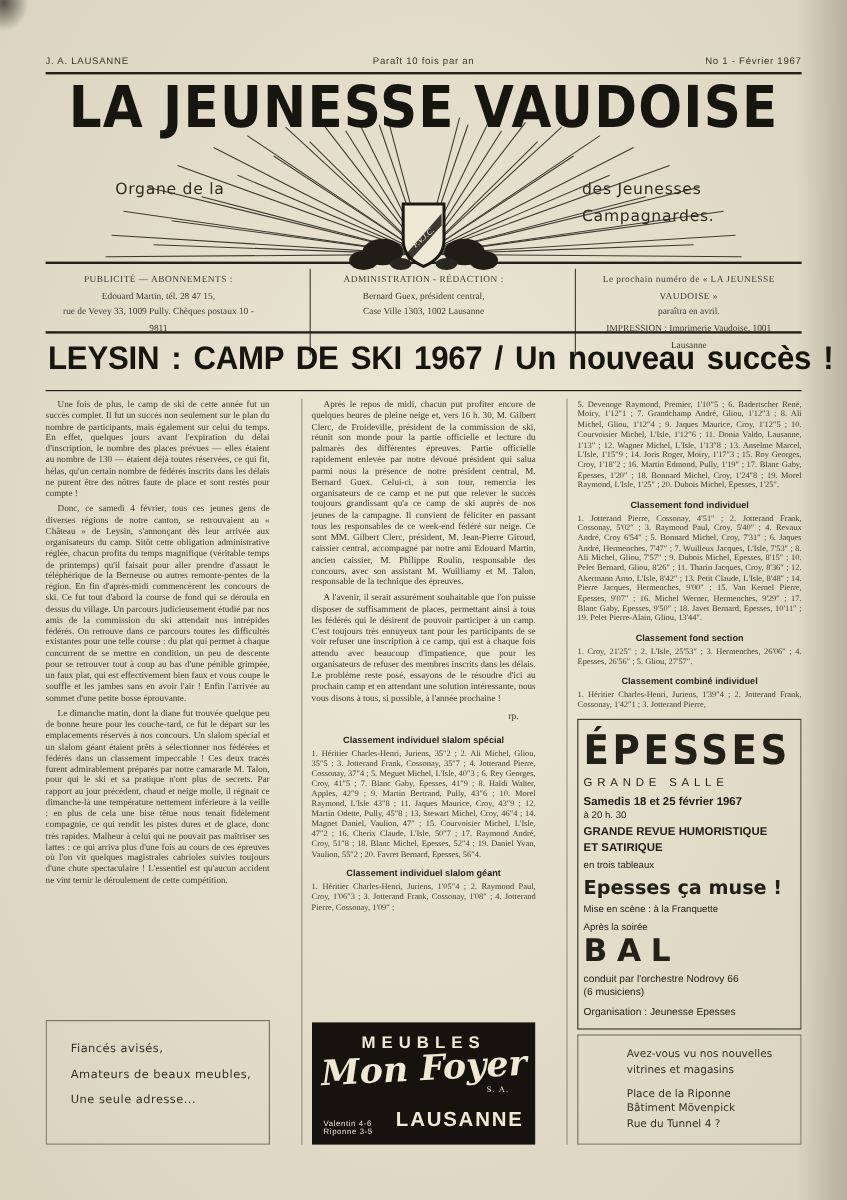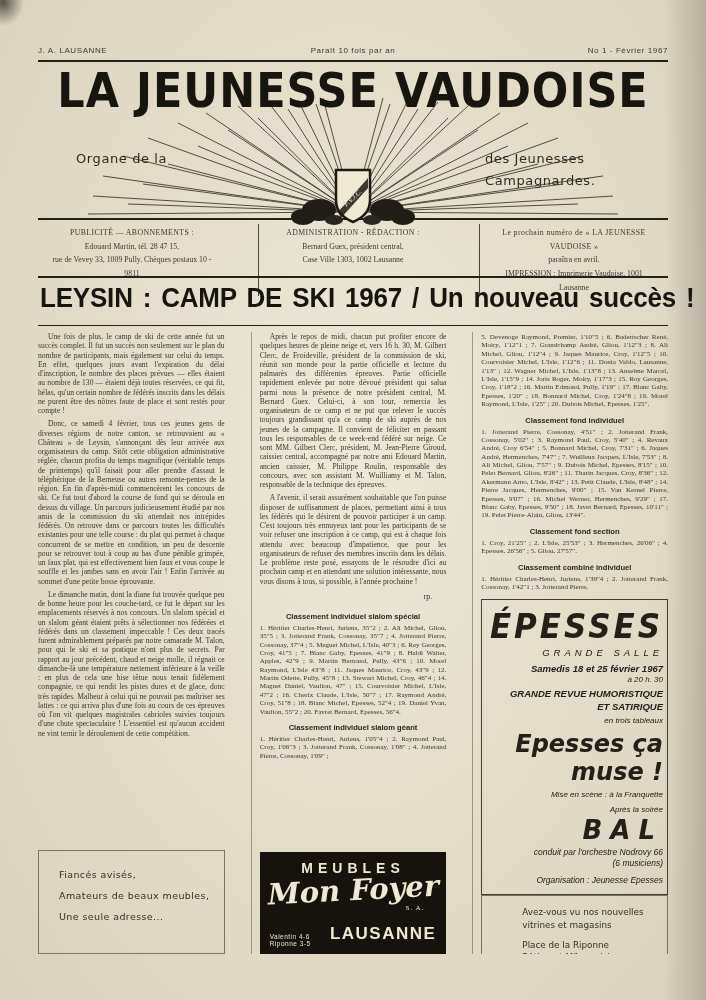--- a/index.html
+++ b/index.html
@@ -26,21 +26,21 @@
   .top-row .l{flex:1; text-align:left;}
   .top-row .r{flex:1; text-align:right;}
 
   
   .mast-title{left:38px; top:62px; width:630px; text-align:center; white-space:nowrap;
     font-family:"DejaVu Sans", sans-serif; font-weight:bold; font-size:43px; letter-spacing:1px;
     color:#17150f; transform:scaleY(1.12); transform-origin:top; z-index:3;}
   .burst{left:38px; top:76px; z-index:1;}
   .tagline{font-family:"DejaVu Sans", sans-serif; font-size:13px; color:#2e2b23;
     line-height:1.7; z-index:4; letter-spacing:.6px;}
-  .tag-left{left:76px; top:148px;}
+  .tag-left{left:96px; top:148px;}
   .tag-right{left:485px; top:148px;}
 
   
   .infobar{left:38px; top:224px; width:630px; display:flex; text-align:center;
     font-size:7.8px; line-height:1.75; color:#3c3930;}
   .infobar .ib{flex:1; padding:2px 10px;}
   .infobar .ib + .ib{border-left:1px solid #49453a;margin-left:32px;}
   .infobar .ib .t{letter-spacing:.4px;}
 
   
@@ -70,29 +70,29 @@
     font-size:14px; letter-spacing:5px;}
   .meubles .brand{text-align:center; font-family:"DejaVu Serif", serif; font-style:italic;
     font-weight:bold; font-size:29px; margin-top:-3px; transform:rotate(-3deg);}
   .meubles .sa{position:absolute; right:22px; top:52px; font-size:7px; letter-spacing:1px;}
   .meubles .bottomrow{position:absolute; left:10px; right:10px; bottom:7px; display:flex;
     align-items:baseline; justify-content:flex-start;}
   .meubles .addr{font-family:"Liberation Sans", sans-serif; font-size:6.5px; letter-spacing:.5px;}
   .meubles .city{font-family:"Liberation Sans", sans-serif; font-weight:bold; font-size:17px; letter-spacing:1.5px;}
 
   
-  .epesses{border:1px solid #413d30; margin-top:8px; text-align:right; padding:8px 4px 9px 4px;
-    font-family:"Liberation Sans", sans-serif; color:#23201a;font-style:italic;}
+  .epesses{border:1px solid #413d30; margin-top:8px; text-align:left; padding:8px 4px 9px 4px;
+    font-family:"Liberation Sans", sans-serif; color:#23201a;}
   .ep-title{font-family:"DejaVu Sans", sans-serif; font-weight:bold; font-size:31px; letter-spacing:3px; transform:scaleY(1.1);}
   .ep-venue{font-size:9.5px; letter-spacing:4px; margin-top:3px;}
   .ep-date{font-weight:bold; font-size:9.5px; margin-top:5px;}
   .ep-time{font-size:8px; margin-top:1px;}
   .ep-show{font-weight:bold; font-size:9.5px; margin-top:4px; line-height:1.35;}
   .ep-tabl{font-size:8px; margin-top:2px;}
-  .ep-name{font-family:"DejaVu Sans", sans-serif; font-weight:bold; font-size:24px; margin-top:5px;}
+  .ep-name{font-family:"DejaVu Sans", sans-serif; font-weight:bold; font-size:16px; margin-top:5px;}
   .ep-dir{font-size:8px; margin-top:4px;}
   .ep-after{font-size:8px; margin-top:6px;}
   .ep-bal{font-family:"DejaVu Sans", sans-serif; font-weight:bold; font-size:26px; letter-spacing:8px; margin-top:1px;}
   .ep-orch{font-size:8.5px; margin-top:2px; line-height:1.3;}
   .ep-org{font-size:8.5px; margin-top:6px;}
 
   
   .note-right{margin-top:auto; border:1px solid #7a7466; padding:10px 4px 8px 24px; height:72px;
     font-family:"DejaVu Sans", sans-serif; font-size:8.8px; line-height:1.45; color:#33302a;}
   .note-right .grp{margin-bottom:7px;margin-left:16px;}

